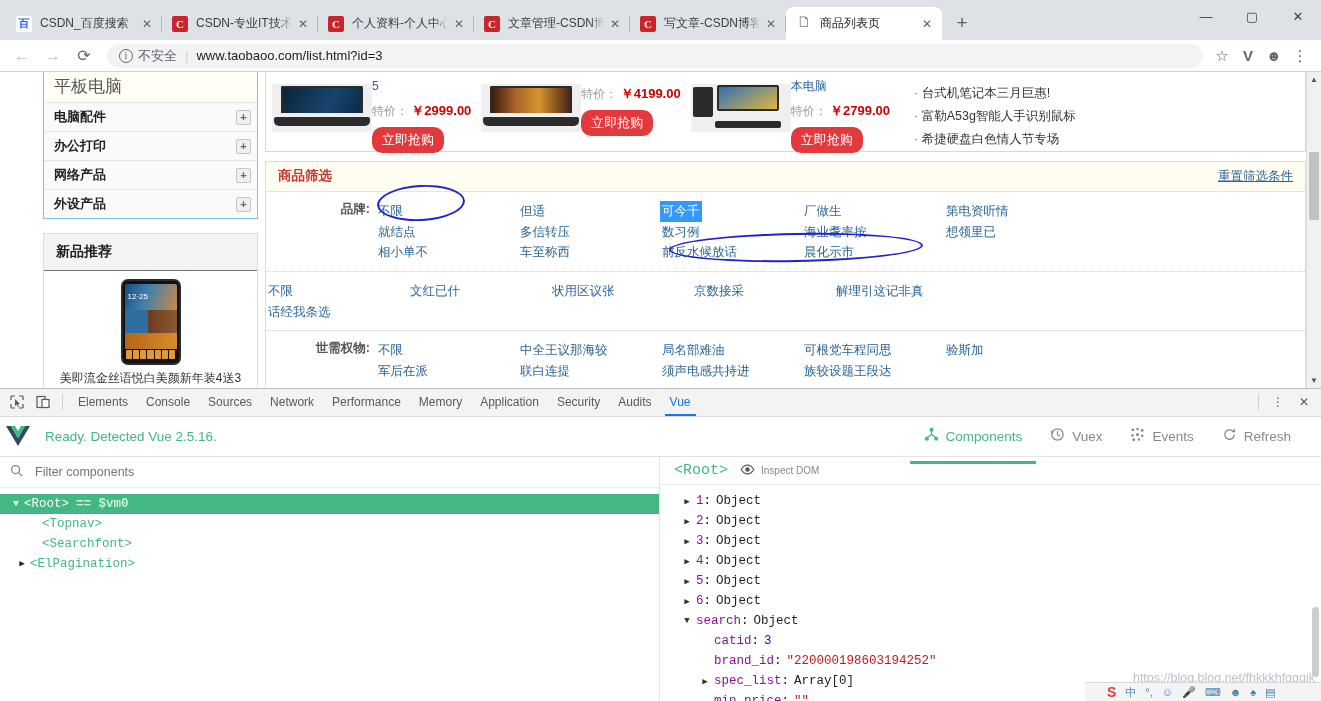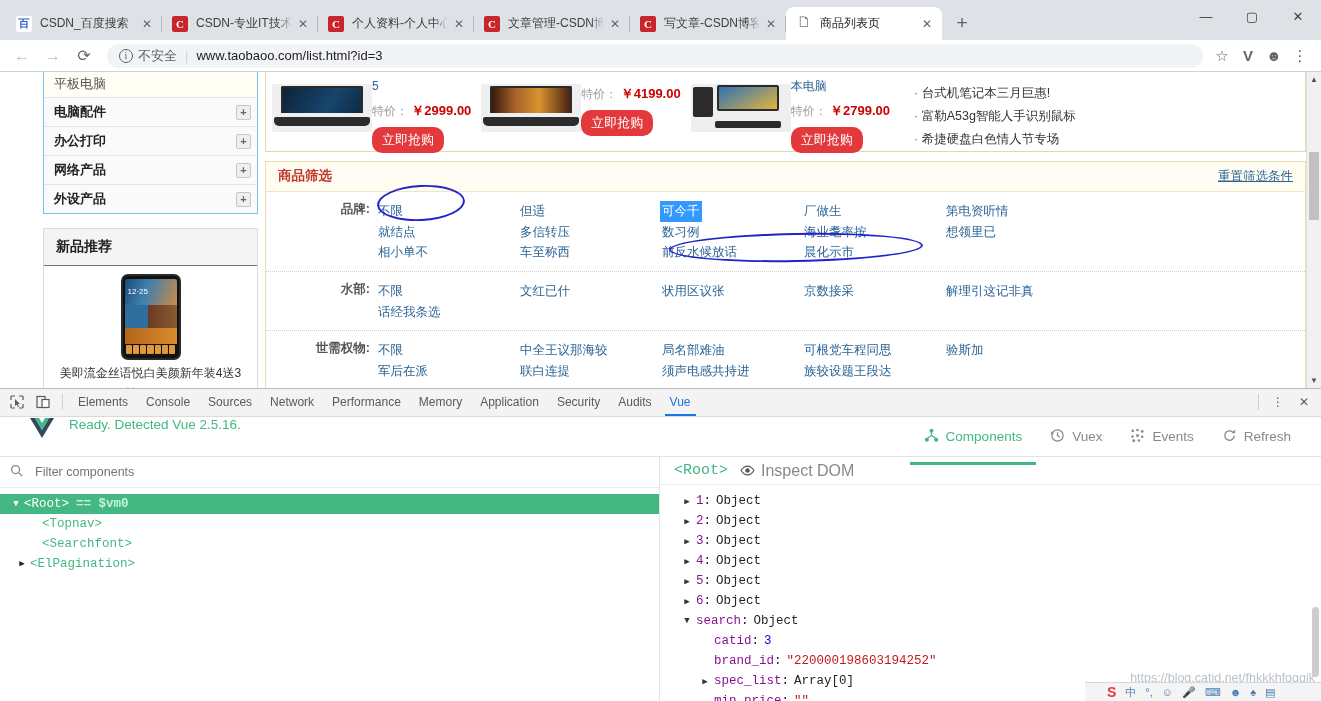--- a/index.html
+++ b/index.html
@@ -88,21 +88,21 @@
   
   .viewport {
     position:relative; height:317px; background:#fff; overflow:hidden;
     border-bottom:1px solid #bbb;
   }
   .page { position:absolute; inset:0 15px 0 0; }
 
   
   .leftcol { position:absolute; left:43px; top:0; width:215px; }
   .catbox { border:1px solid #7ec0e8; border-top:none; background:#fff; }
-  .cat-partial { padding:3px 8px 4px 10px; font-size:13px; color:#555; background:#fffdf4; }
+  .cat-partial { padding:3px 8px 4px 10px; font-size:17px; color:#555; background:#fffdf4; }
   .catrow {
     display:flex; align-items:center; justify-content:space-between;
     border-top:1px solid #e4e4e4; padding:5px 6px 5px 10px;
     font-weight:bold; font-size:13px; color:#222; background:#fafafa;
   }
   .plusbtn {
     width:15px; height:15px; border:1px solid #c6c6c6; background:#efefef;
     color:#666; font-size:11px; line-height:13px; text-align:center; border-radius:2px;
   }
   .newbox { margin-top:14px; border:1px solid #dcdcdc; background:#fff; }
@@ -202,22 +202,22 @@
   }
   .dtbar .divider { width:1px; height:16px; background:#cfcfcf; margin:0 6px; }
   .dtab { padding:5px 9px 6px; color:#5a5a5a; position:relative; font-size:12px; }
   .dtab.active { color:#1a73e8; }
   .dtab.active::after {
     content:""; position:absolute; left:4px; right:4px; bottom:-1px; height:2px; background:#1a73e8;
   }
   .dtbar .spacer { flex:1 1 auto; }
 
   .vuehead {
-    height:40px; display:flex; border-bottom:1px solid #e3e3e3;
-    padding-left:29px; background:#fff;
+    height:40px; display:flex; align-items:center; border-bottom:1px solid #e3e3e3;
+    padding-left:5px; background:#fff;
   }
   .vuelogo { width:26px; height:22px; flex:0 0 26px; margin-right:14px; }
   .vuestatus { color:#42b883; font-size:13.5px; flex:1 1 auto; }
   .vuetabs { display:flex; align-items:center; height:40px; padding-right:16px; }
   .vuetab {
     display:flex; align-items:center; gap:7px; padding:0 14px; height:56px;
     color:#888; font-size:13.5px; position:relative;
   }
   .vuetab.active { color:#42b883; }
   .vuetab.active::after{ content:""; position:absolute; left:0; right:0; bottom:0; height:3px; background:#42b883; }
@@ -235,21 +235,21 @@
   .tnode.rootsel { background:#44b883; color:#fff; }
   .tnode .caret { width:16px; flex:0 0 16px; font-size:9px; text-align:center; }
   .tnode .cname { color:#42b883; }
   .tnode.rootsel .cname { color:#fff; }
   .tnode .vm { color:#c2f2dc; margin-left:7px; font-weight:bold; }
   .tnode.d1 { padding-left:26px; }
 
   .inspector { flex:1 1 auto; display:flex; flex-direction:column; min-width:0; position:relative; }
   .insphead { height:30px; display:flex; align-items:center; gap:12px; padding:0 14px; border-bottom:1px solid #eee; }
   .inspname { color:#42b883; font-size:15px; font-family:"Liberation Mono",monospace; }
-  .inspdom { color:#888; font-size:16px; display:flex; align-items:center; gap:6px; }
+  .inspdom { color:#888; font-size:10px; display:flex; align-items:center; gap:6px; }
   .props { padding:6px 0 0 18px; font-family:"Liberation Mono","DejaVu Sans Mono",monospace; font-size:12.5px; overflow:hidden; }
   .prow { height:20px; display:flex; align-items:center; }
   .prow .caret { width:18px; flex:0 0 18px; font-size:9px; color:#333; text-align:center; }
   .prow .pkey { color:#881391; }
   .prow .pkey.num { color:#881391; }
   .prow .pval { color:#222; margin-left:5px; }
   .prow .pval.str { color:#c41a16; }
   .prow .pval.numv { color:#1c00cf; }
   .prow.ind { padding-left:18px; }
   .rscroll { position:absolute; right:0; top:30px; bottom:0; width:11px; background:#fff; }
@@ -466,21 +466,20 @@
                   <div><span class="fopt">晨化示市</span></div>
                 </div>
                 <div class="fcol">
                   <div><span class="fopt">第电资听情</span></div>
                   <div><span class="fopt">想领里已</span></div>
                 </div>
               </div>
             </div>
 
             <div class="frow">
-              <div class="flabel">水部:</div>
               <div class="fcols">
                 <div class="fcol">
                   <div><span class="fopt">不限</span></div>
                   <div><span class="fopt">话经我条选</span></div>
                 </div>
                 <div class="fcol">
                   <div><span class="fopt">文红已什</span></div>
                 </div>
                 <div class="fcol">
                   <div><span class="fopt">状用区议张</span></div>
@@ -740,21 +739,21 @@
         </div>
         <div class="rscroll">
             <i></i>
           </div>
       </div>
     </div>
 
     <div class="anno" style="left:669px;top:233px;width:254px;height:29px;transform:rotate(-1deg);"></div>
   </div>
 
-  <div class="watermark">https://blog.catid.net/fhkkkhfgggjk</div>
+  <div class="watermark">https://blog.blog.net/fhkkkhfgggjk</div>
 
   <div class="taskbar">
     <span class="sg">S</span>
     <span>中</span>
     <span>°,</span>
     <span>☺</span>
     <span>🎤</span>
     <span>⌨</span>
     <span>☻</span>
     <span>♠</span>

